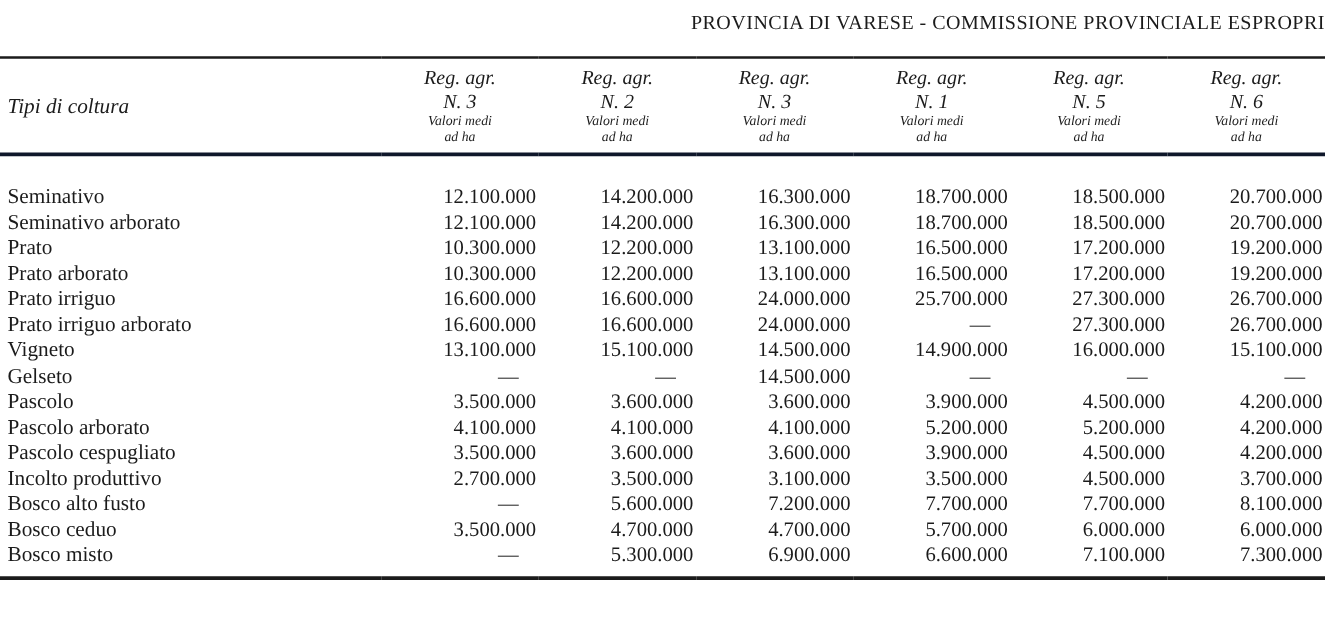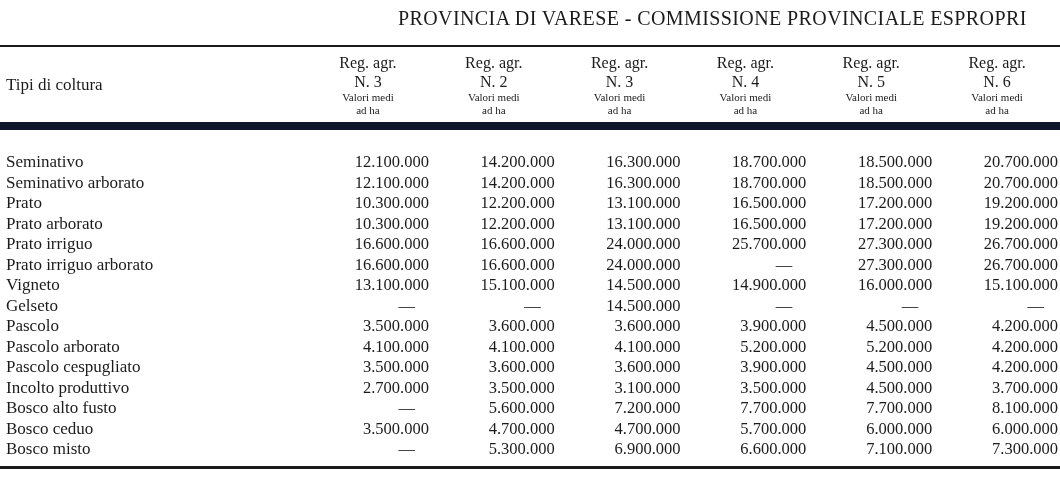--- a/index.html
+++ b/index.html
@@ -7,38 +7,39 @@
     width: 1060px;
     height: 496px;
     background: #ffffff;
     color: #1b1b1b;
     font-family: "Liberation Serif", serif;
     overflow: hidden;
   }
   .title {
     padding-top: 9px;
     padding-left: 398px;
-    text-align: left;
-    font-size: 20px;
+    text-align: right;
+    font-size: 16px;
     letter-spacing: 0.4px;
     white-space: nowrap;
     line-height: 19px;
   }
   table.main {
     width: 1060px;
     margin-top: 17px;
     border-collapse: collapse;
     table-layout: fixed;
   }
   table.main { border-top: 2px solid #1b1b1b; border-bottom: 3px solid #1b1b1b; }
   thead th {
-    border-bottom: 8px solid #0f172a;
+    border-bottom: 3px solid #0f172a;
     font-weight: normal;
     vertical-align: middle;
     padding: 6px 0 5px 0;
+    font-style: italic;
   }
   th.col-label {
     text-align: left;
     padding-left: 6px;
     font-size: 17px;
   }
   .h-big   { font-size: 16px; line-height: 19px; text-align: center; }
   .h-small { font-size: 11px; line-height: 13px; text-align: center; }
   tbody td {
     font-size: 17px;
@@ -78,21 +79,21 @@
           <div class="h-small">ad ha</div>
         </th>
         <th>
           <div class="h-big">Reg. agr.</div>
           <div class="h-big">N. 3</div>
           <div class="h-small">Valori medi</div>
           <div class="h-small">ad ha</div>
         </th>
         <th>
           <div class="h-big">Reg. agr.</div>
-          <div class="h-big">N. 4</div>
+          <div class="h-big">N. 1</div>
           <div class="h-small">Valori medi</div>
           <div class="h-small">ad ha</div>
         </th>
         <th>
           <div class="h-big">Reg. agr.</div>
           <div class="h-big">N. 5</div>
           <div class="h-small">Valori medi</div>
           <div class="h-small">ad ha</div>
         </th>
         <th>

